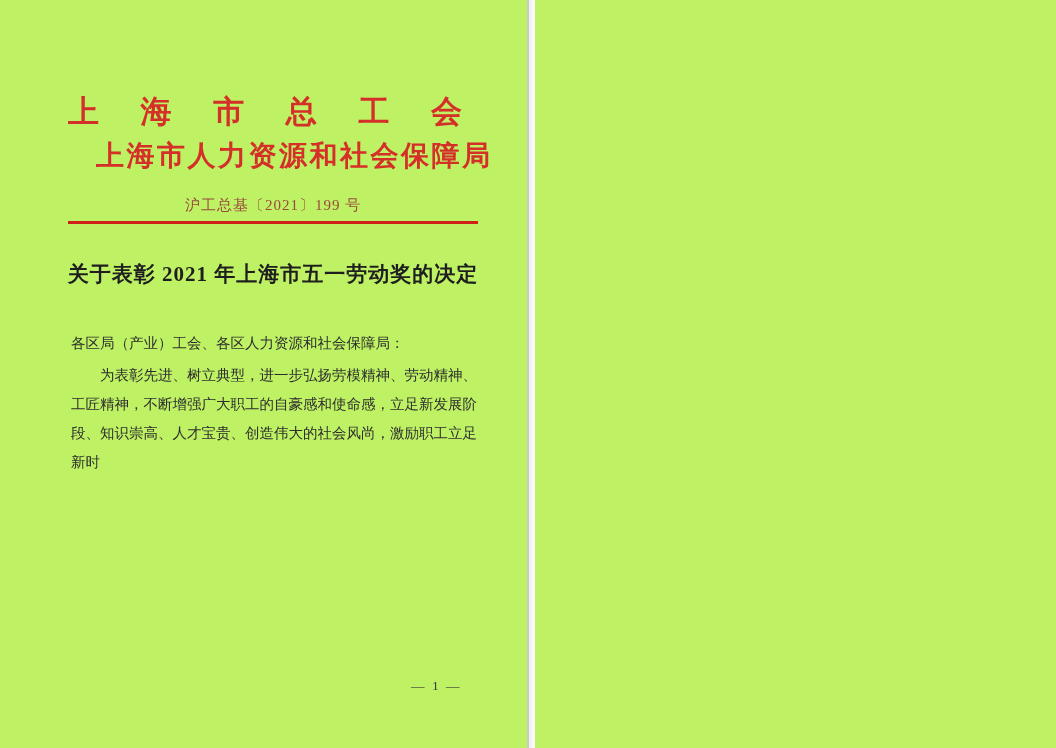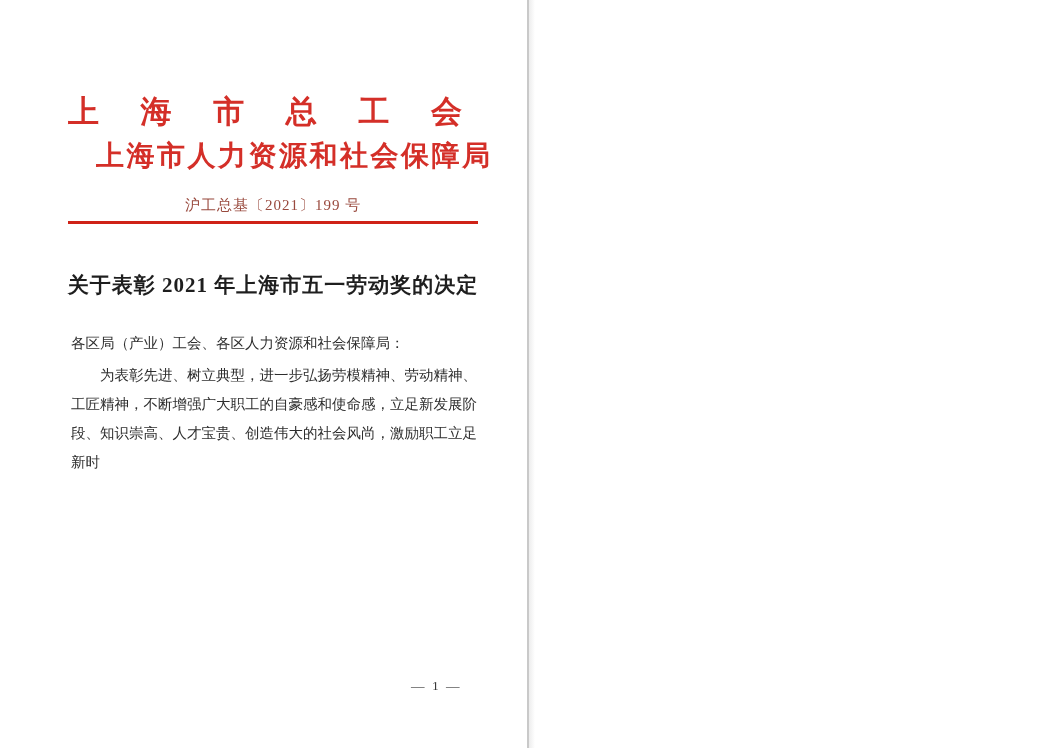--- a/index.html
+++ b/index.html
@@ -1,17 +1,17 @@
 <!DOCTYPE html>
 <html><head>
 <meta charset="utf-8">
 <style>
   html,body{margin:0;padding:0;background:#e9e9e9;}
   .canvas{
-    position:relative;width:1056px;height:748px;background:#ffffff;
+    position:relative;width:1056px;height:748px;background:#bef264;
     font-family:"Liberation Serif","DejaVu Serif",serif;
     color:#2d2d2d;overflow:hidden;margin:0 auto;
   }
   .fold{position:absolute;left:527px;top:0;width:2px;height:748px;background:#c9c9c9;}
   .fold-shade{position:absolute;left:529px;top:0;width:6px;height:748px;background:linear-gradient(90deg,#ededed,#ffffff);}
   .page{position:absolute;top:0;width:528px;height:748px;}
   .p1{left:0;}
   .p2{left:528px;}
 
   
@@ -25,21 +25,21 @@
     font-size:28px;font-weight:bold;color:#d42f28;
     text-align:justify;text-align-last:justify;line-height:34px;margin-left:28px;
   }
   .doc-number{
     position:absolute;left:68px;top:196px;width:410px;
     text-align:center;font-size:15px;color:#99493d;letter-spacing:1px;
   }
   .red-rule{position:absolute;left:68px;top:221px;width:410px;height:3px;background:#cf2217;}
 
   .doc-title{
-    position:absolute;left:48px;top:271px;width:450px;
+    position:absolute;left:48px;top:260px;width:450px;
     text-align:center;font-size:21px;font-weight:bold;color:#1e1e1e;letter-spacing:1px;
   }
 
   .body-block{
     position:absolute;width:412px;
     font-size:14.5px;line-height:29px;color:#2d2d2d;
     text-align:justify;
   }
   .b1{left:68px;top:326px;}
   .body-block p{margin:3px;padding:0;}

